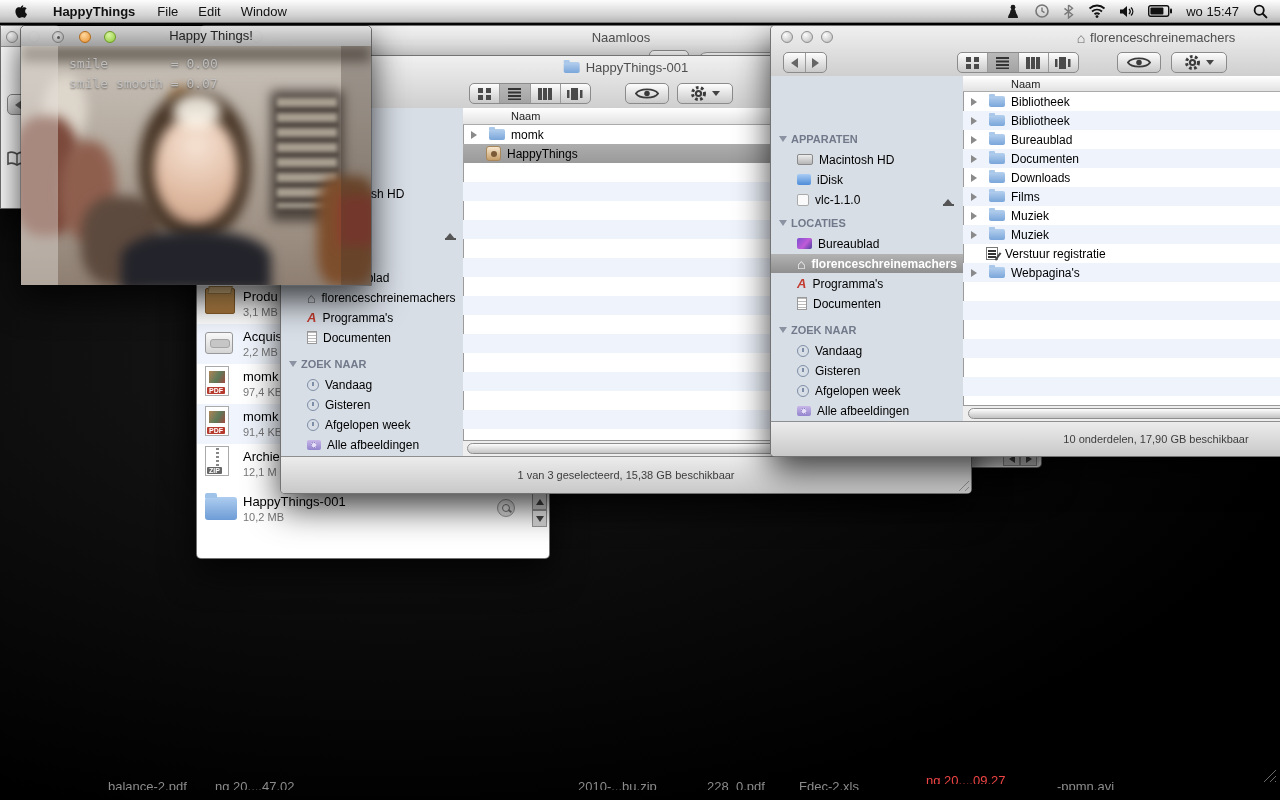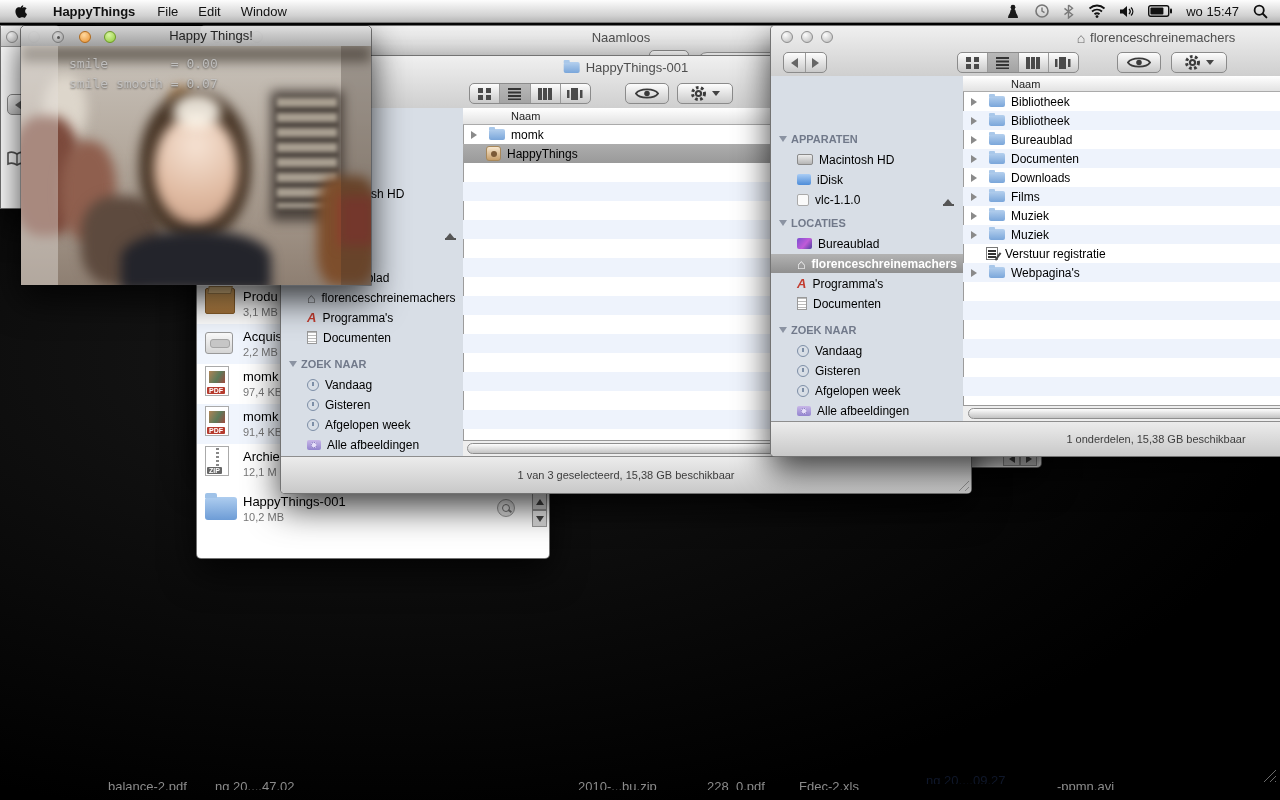--- a/index.html
+++ b/index.html
@@ -154,21 +154,21 @@
     background:radial-gradient(circle,#666 1.6px,transparent 1.8px);background-size:6px 5px;}
 </style>
 </head>
 <body>
 
 <div class="abs" style="left:108px;top:779px;height:11px;overflow:hidden;font-size:13px;color:#8b8b8b;">balance-2.pdf</div>
 <div class="abs" style="left:215px;top:779px;height:11px;overflow:hidden;font-size:13px;color:#8b8b8b;">ng 20....47.02</div>
 <div class="abs" style="left:578px;top:779px;height:11px;overflow:hidden;font-size:13px;color:#8b8b8b;">2010-...bu.zip</div>
 <div class="abs" style="left:707px;top:779px;height:11px;overflow:hidden;font-size:13px;color:#8b8b8b;">228_0.pdf</div>
 <div class="abs" style="left:799px;top:779px;height:11px;overflow:hidden;font-size:13px;color:#8b8b8b;">Fdec-2.xls</div>
-<div class="abs" style="left:926px;top:773px;height:11px;overflow:hidden;font-size:13px;color:#0f172a;">ng 20....09.27</div>
+<div class="abs" style="left:926px;top:773px;height:11px;overflow:hidden;font-size:13px;color:#ef4444;">ng 20....09.27</div>
 <div class="abs" style="left:1057px;top:779px;height:11px;overflow:hidden;font-size:13px;color:#8b8b8b;">-ppmn.avi</div>
 <div class="abs" style="left:1261px;top:769px;width:15px;height:13px;background:repeating-linear-gradient(135deg,transparent 0 3px,#6a6a6a 3px 4px);clip-path:polygon(100% 0,100% 100%,0 100%);"></div>
 
 <div id="sliver" class="window">
   <div class="wintop" style="height:20px;">
     <span class="tl" style="left:5px;"></span>
     <span class="tl" style="left:27px;"></span>
   </div>
   <div class="capsule" style="left:6px;top:68px;width:46px;padding:0;">
     <span class="seg" style="width:23px;">
@@ -609,21 +609,21 @@
       <div class="lrow"></div>
       <div class="lrow"></div>
     <div class="lrow"></div>
       <div class="lrow"></div>
       <div class="lrow"></div>
   </div>
   <div class="hscroll" style="left:192px;right:0;bottom:35px;height:16px;">
     <span class="thumbh" style="left:5px;width:540px;"></span>
   </div>
   <div class="statusbar" style="bottom:0;height:35px;justify-content:flex-start;">
-    <span style="position:absolute;left:385px;transform:translateX(-50%);">1 onderdelen, 15,38 GB beschikbaar</span>
+    <span style="position:absolute;left:385px;transform:translateX(-50%);">10 onderdelen, 17,90 GB beschikbaar</span>
   </div>
 </div>
 
 <div id="webcam" class="window">
   <div class="bar">
     <span class="tl tlgray" style="left:31px;"></span>
     <span class="tl tlorange" style="left:58px;"></span>
     <span class="tl tlgreen" style="left:83px;"></span>
     <span class="wtitle" style="left:190px;">Happy Things!</span>
   </div>

